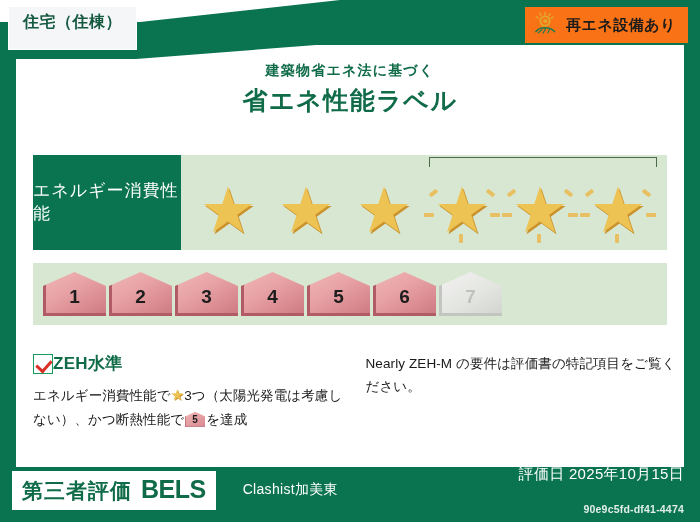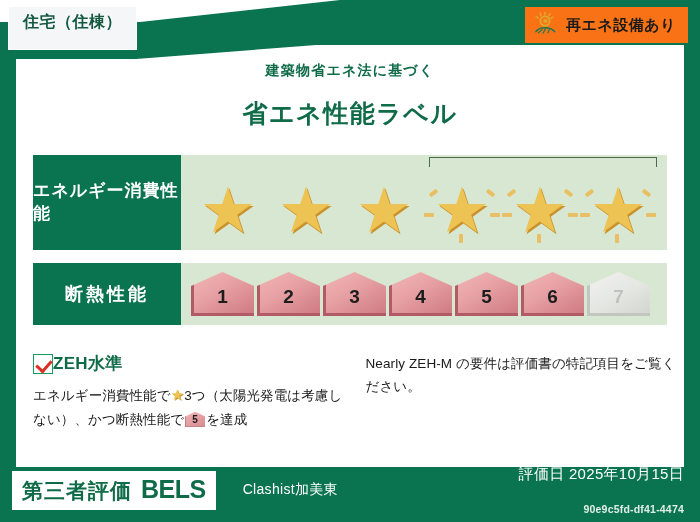--- a/index.html
+++ b/index.html
@@ -44,21 +44,21 @@
     font-size: 15px; font-weight: bold; color: #1b1b1b; letter-spacing: 0.5px;
   }
 
   
   #title-block {
     position: absolute; top: 62px; left: 0; right: 0;
     text-align: center; z-index: 20;
   }
   #subtitle {
     font-size: 14px; font-weight: bold; color: #0f6b48;
-    letter-spacing: 1.2px; margin-bottom: 17px;
+    letter-spacing: 1.2px; margin-bottom: 4px;
   }
   #main-title {
     font-size: 25px; font-weight: bold; color: #0f6b48;
     letter-spacing: 1.5px;
   }
 
   
   .perf-row {
     position: absolute;
     left: 33px; right: 33px;
@@ -67,21 +67,21 @@
     z-index: 20;
   }
   #row-energy { top: 155px; height: 95px; }
   #row-insul  { top: 263px; height: 62px; }
 
   .perf-label {
     background: #0a7350; color: #ffffff;
     width: 148px; flex: 0 0 148px;
     display: flex; flex-direction: column;
     align-items: center; justify-content: center;
-    font-size: 17px; font-weight: bold; letter-spacing: 1px;
+    font-size: 17px; font-weight: normal; letter-spacing: 1px;
     line-height: 1.35;
   }
   #row-insul .perf-label { font-size: 18px; letter-spacing: 3px; }
 
   .perf-body { flex: 1; position: relative; }
 
   
   #stars-wrap {
     position: absolute; inset: 0;
     display: flex; align-items: center;
@@ -282,21 +282,20 @@
         <i class="ray" style="width:9px;height:4px;right:6px;top:14px;transform:rotate(38deg)"></i>
         <i class="ray" style="width:10px;height:4px;left:1px;top:36px;"></i>
         <i class="ray" style="width:10px;height:4px;right:1px;top:36px;"></i>
         <i class="ray" style="width:4px;height:9px;left:36px;bottom:0px;"></i>
       </div>
     </div>
   </div>
 </div>
 
 <div class="perf-row" id="row-insul">
-  <div class="perf-label">断熱性能</div>
   <div class="perf-body">
     <div id="houses-wrap">
       <div class="house">
           <span class="house-shape"></span>
           <span class="house-num">1</span>
         </div>
       <div class="house">
           <span class="house-shape"></span>
           <span class="house-num">2</span>
         </div>

